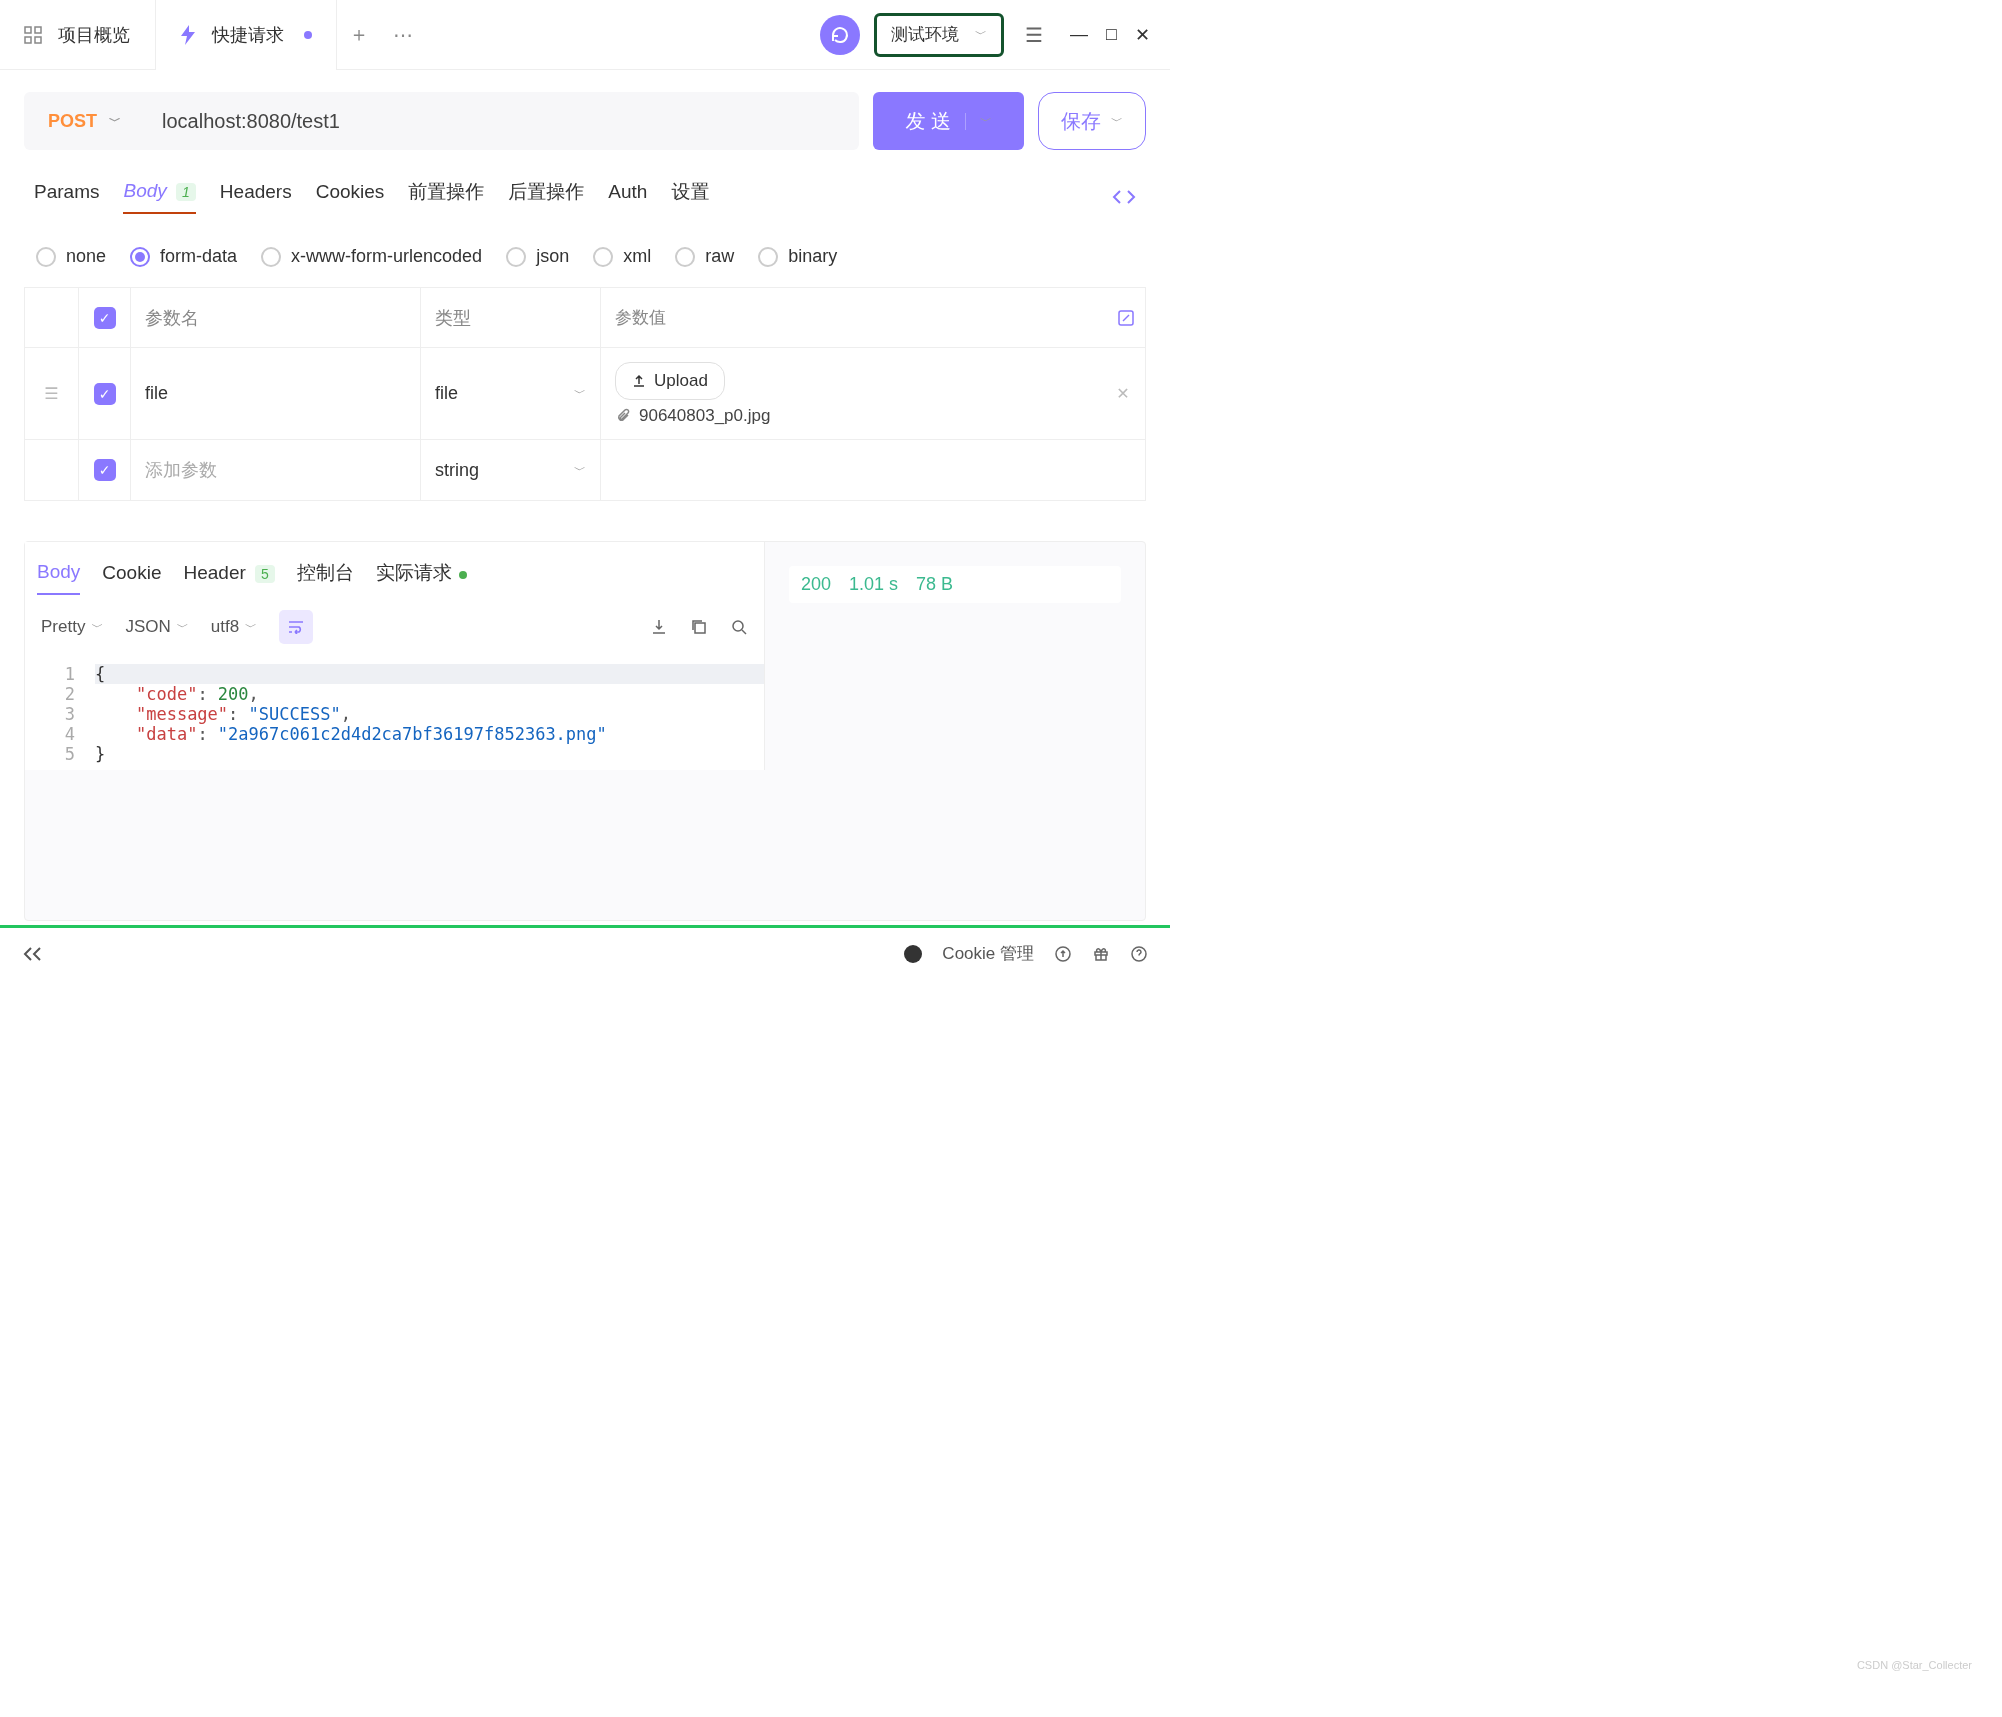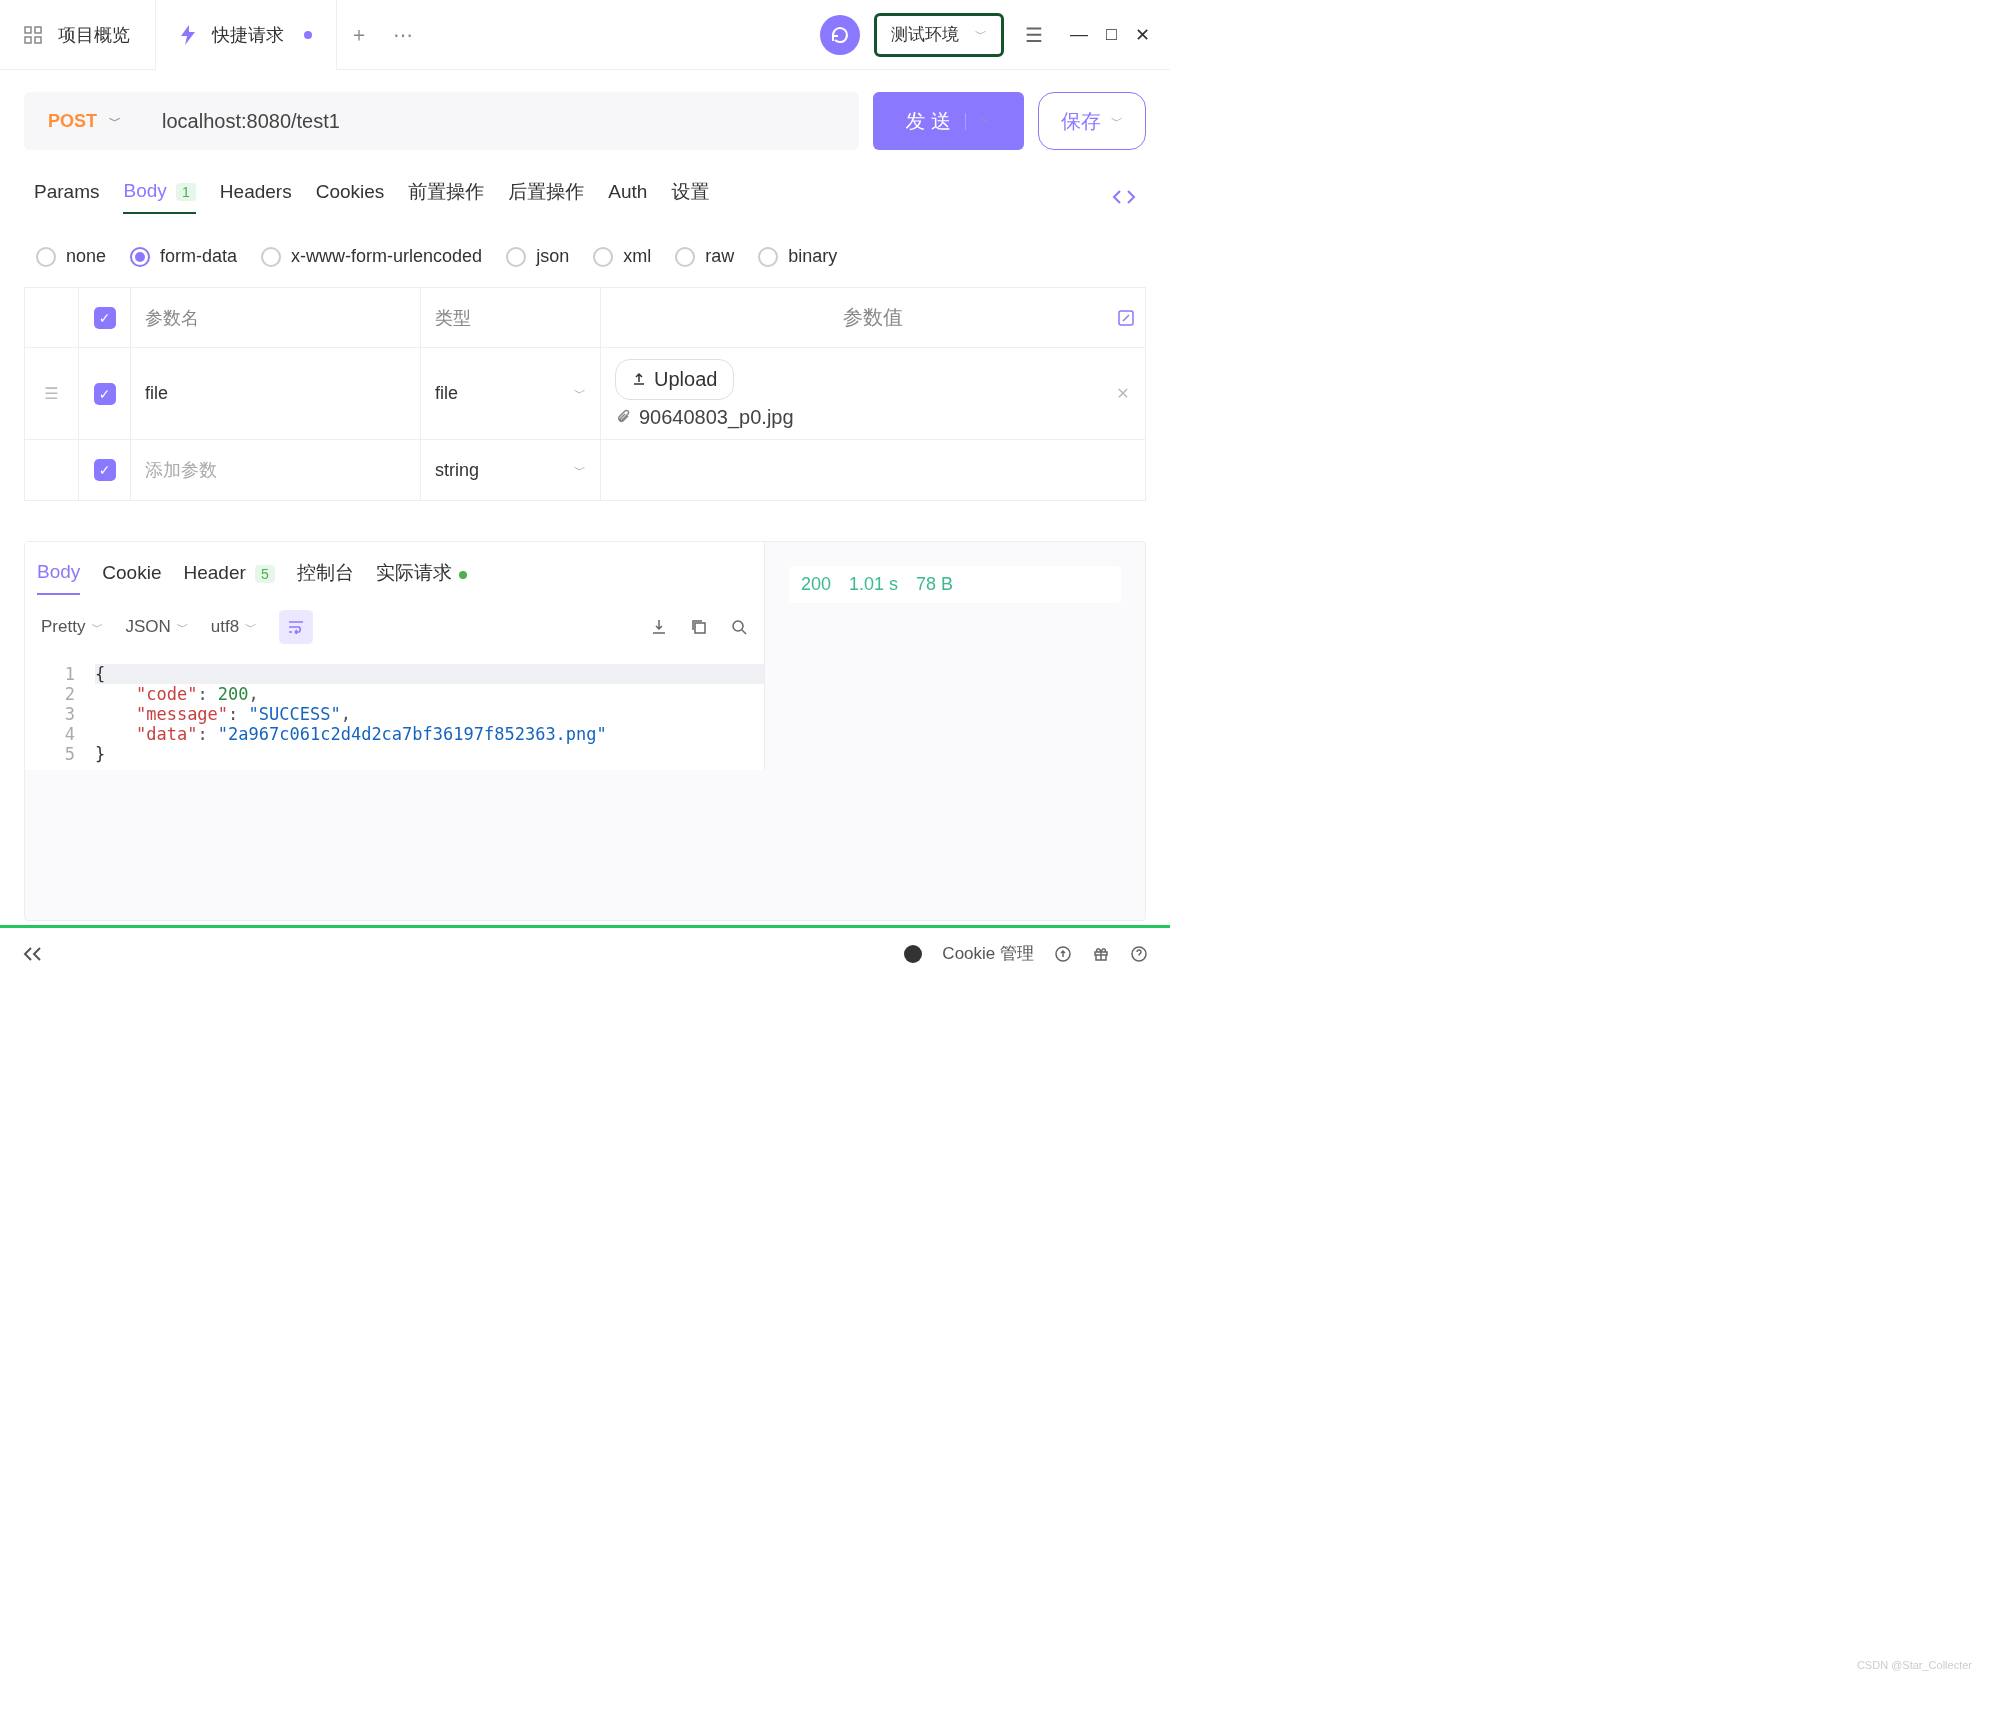--- a/index.html
+++ b/index.html
@@ -87,21 +87,21 @@
 
 .req-tabs {
   display: flex;
   align-items: center;
   gap: 24px;
   padding: 0 34px;
   height: 50px;
   font-size: 19px;
 }
 .req-tab { cursor: pointer; color: #333; padding-bottom: 10px; }
-.req-tab.active { color: #8a78ff; border-bottom: 2px solid #14532d; }
+.req-tab.active { color: #8a78ff; border-bottom: 2px solid #c2410c; font-style: italic; }
 .badge-green {
   display: inline-block; background: #e6f7ea; color: #4caf50; border-radius: 4px;
   font-size: 14px; padding: 1px 6px; margin-left: 4px;
 }
 .code-toggle { margin-left: auto; color: #8a78ff; }
 
 .body-types {
   display: flex;
   gap: 24px;
   padding: 24px 36px 20px;
@@ -115,21 +115,21 @@
 .radio.selected .radio-circle::after { content: ''; width: 10px; height: 10px; background: #8a78ff; border-radius: 50%; position: absolute; top: 3px; left: 3px; }
 
 .param-table { margin: 0 24px; border: 1px solid #eee; }
 .param-row { display: flex; border-bottom: 1px solid #eee; min-height: 60px; }
 .param-row:last-child { border-bottom: none; }
 .col-drag { width: 54px; display: flex; align-items: center; justify-content: center; color: #bbb; border-right: 1px solid #eee;}
 .col-check { width: 52px; display: flex; align-items: center; justify-content: center; border-right: 1px solid #eee;}
 .checkbox { width: 22px; height: 22px; background: #8a78ff; border-radius: 5px; display: flex; align-items: center; justify-content: center; color: #fff; font-size: 14px; }
 .col-name { flex: 0 0 290px; padding: 0 14px; display: flex; align-items: center; font-size: 18px; border-right: 1px solid #eee; }
 .col-type { flex: 0 0 180px; padding: 0 14px; display: flex; align-items: center; justify-content: space-between; font-size: 18px; border-right: 1px solid #eee; }
-.col-value { flex: 1; padding: 6px 14px; display: flex; flex-direction: column; justify-content: center; gap: 6px; font-size: 20px; position: relative; text-align: center; }
+.col-value { flex: 1; padding: 6px 14px; display: flex; flex-direction: column; justify-content: center; gap: 6px; font-size: 17px; position: relative; }
 .col-action { width: 44px; display: flex; align-items: center; justify-content: center; color: #bbb; }
 .placeholder { color: #aaa; }
 .upload-btn {
   border: 1px solid #e0e0e0; border-radius: 15px; padding: 8px 16px;
   display: inline-flex; align-items: center; gap: 8px; width: fit-content; color: #333;
 }
 .file-attached { display: flex; align-items: center; gap: 8px; color: #444; }
 .header-row .col-name, .header-row .col-type, .header-row .col-value { color: #888; }
 .edit-icon { position: absolute; right: 10px; color: #8a78ff; }
 

